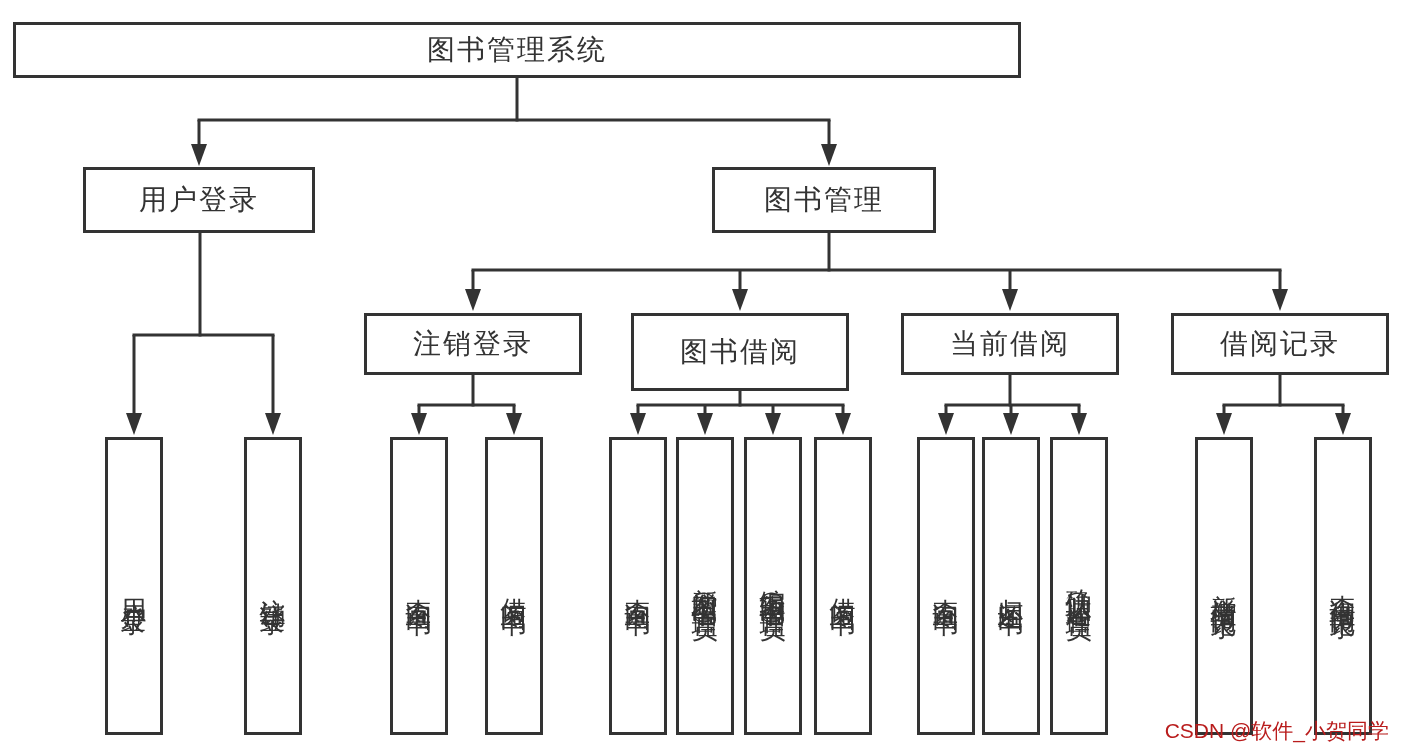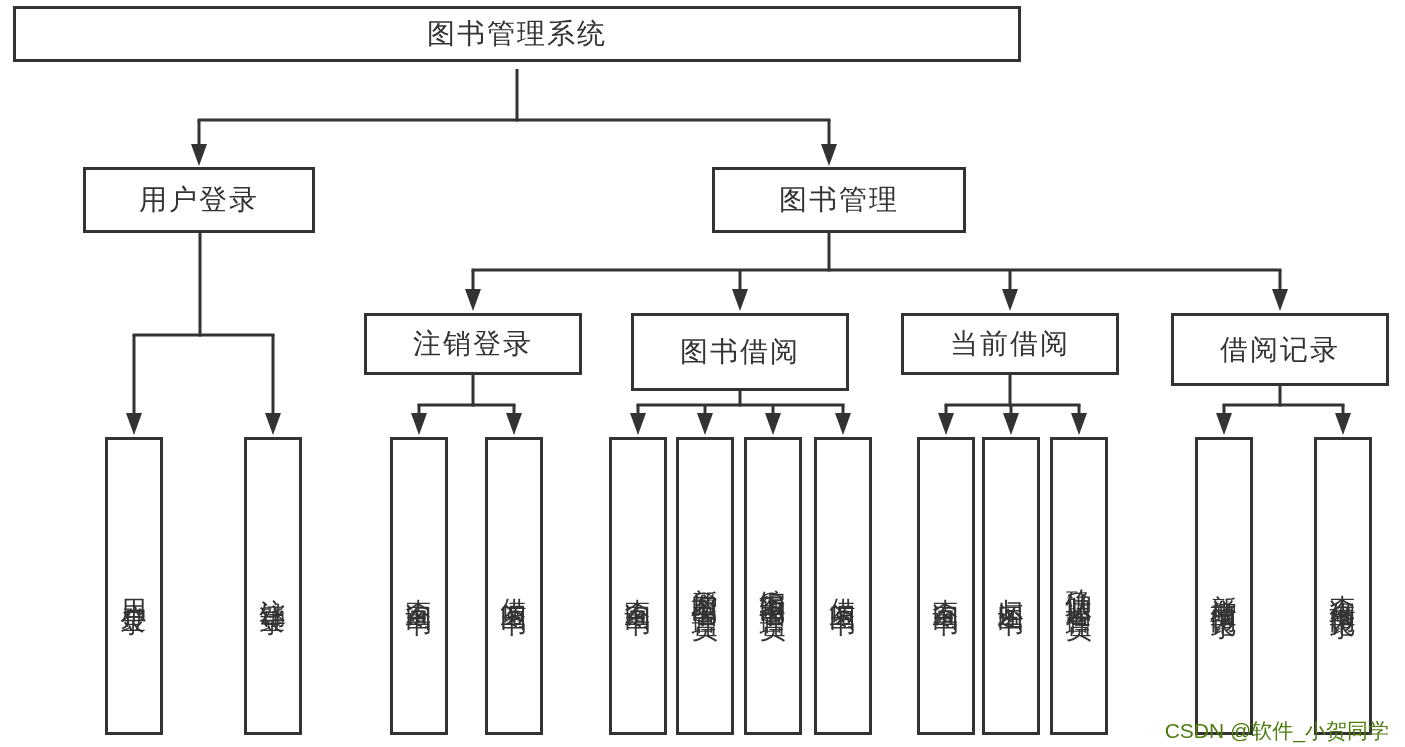--- a/index.html
+++ b/index.html
@@ -28,21 +28,21 @@
   .leaf span{
     writing-mode:vertical-rl;
     font-size:26px;
     letter-spacing:4px;
     line-height:1.0;
   }
   .watermark{
     position:absolute;
     right:16px;bottom:2px;
     font-size:21px;
-    color:#4d7c0f;
+    color:#b91c1c;
     z-index:3;
     white-space:nowrap;
     pointer-events:none;
   }
 </style>
 </head>
 <body>
 
 <div class="canvas">
 
@@ -101,41 +101,41 @@
     <polygon points="1079,435 1071,413 1087,413" stroke="none"></polygon>
 
     <line x1="1280" y1="375" x2="1280" y2="406.5" fill="none"></line>
     <line x1="1222.5" y1="405" x2="1344.5" y2="405" fill="none"></line>
     <line x1="1224" y1="405" x2="1224" y2="418" fill="none"></line>
     <polygon points="1224,435 1216,413 1232,413" stroke="none"></polygon>
     <line x1="1343" y1="405" x2="1343" y2="418" fill="none"></line>
     <polygon points="1343,435 1335,413 1351,413" stroke="none"></polygon>
   </svg>
 
-  <div class="node h-node" style="left:13px;top:6px;width:1008px;height:56px;">
+  <div class="node h-node" style="left:13px;top:22px;width:1008px;height:56px;">
     <span>图书管理系统</span>
   </div>
 
   <div class="node h-node" style="left:83px;top:167px;width:232px;height:66px;">
     <span>用户登录</span>
   </div>
-  <div class="node h-node" style="left:712px;top:167px;width:254px;height:66px;">
+  <div class="node h-node" style="left:712px;top:167px;width:224px;height:66px;">
     <span>图书管理</span>
   </div>
 
   <div class="node h-node" style="left:364px;top:313px;width:218px;height:62px;">
     <span>注销登录</span>
   </div>
   <div class="node h-node" style="left:631px;top:313px;width:218px;height:78px;">
     <span>图书借阅</span>
   </div>
   <div class="node h-node" style="left:901px;top:313px;width:218px;height:62px;">
     <span>当前借阅</span>
   </div>
-  <div class="node h-node" style="left:1171px;top:313px;width:218px;height:73px;">
+  <div class="node h-node" style="left:1171px;top:313px;width:218px;height:62px;">
     <span>借阅记录</span>
   </div>
 
   <div class="node leaf" style="left:105px;top:437px;width:58px;height:298px;">
     <span>用户登录</span>
   </div>
   <div class="node leaf" style="left:244px;top:437px;width:58px;height:298px;">
     <span>注销登录</span>
   </div>
 

